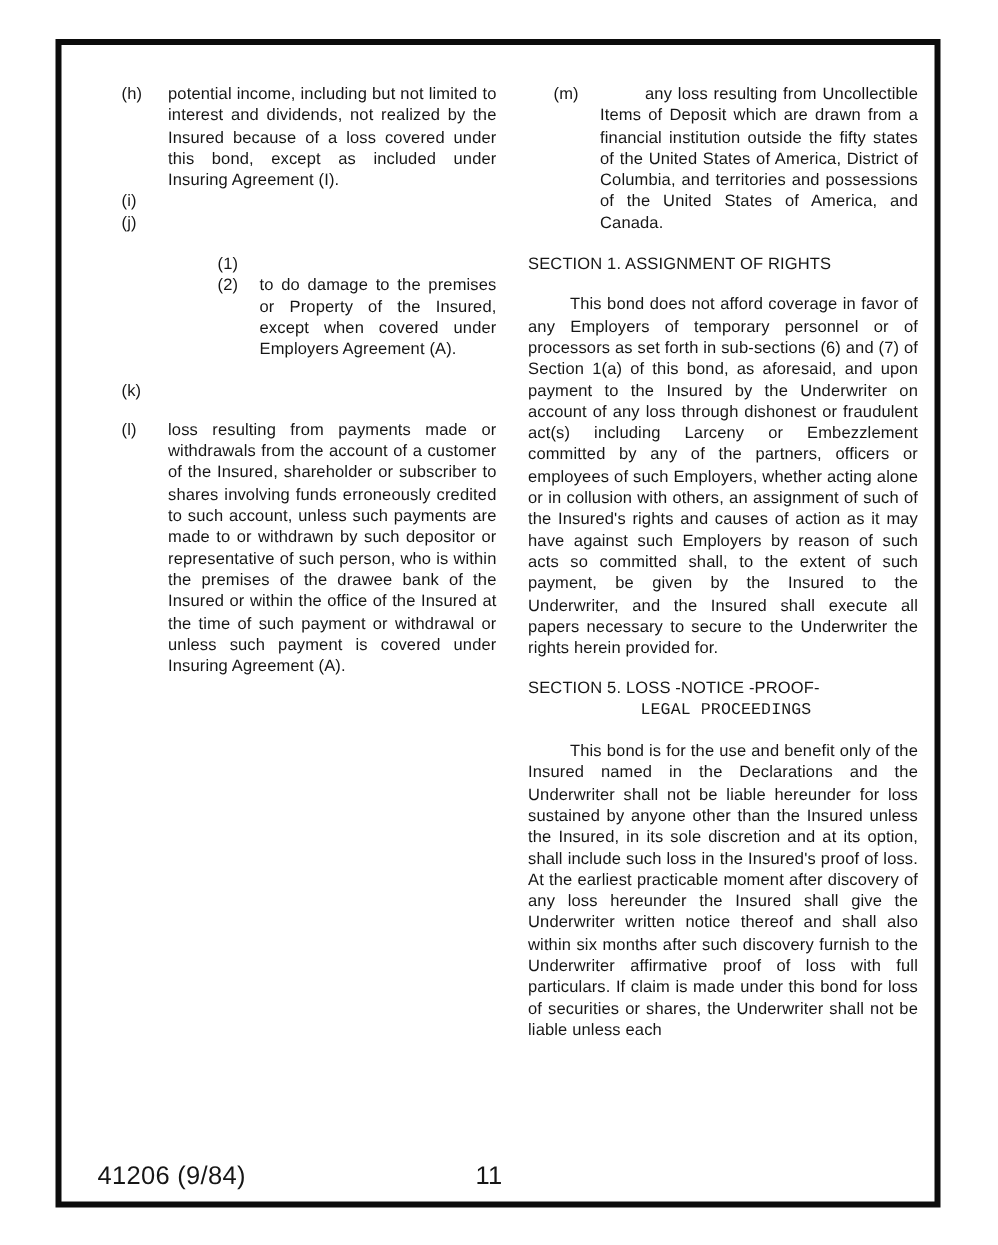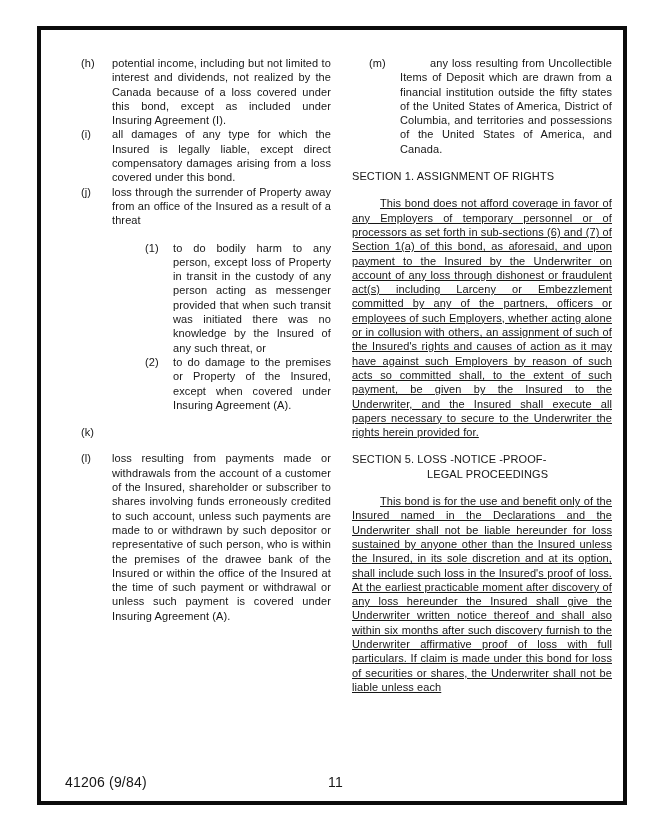--- a/index.html
+++ b/index.html
@@ -35,63 +35,60 @@
 
   .sublist { margin: 13px 0 13px 64px; }
   .sublist .item .lbl { width: 28px; }
 
   .gap { margin-top: 12px; }
 
   .item-m { padding-left: 17px; }
   .item-m .txt { text-indent: 30px; }
 
   .heading { margin-top: 13px; }
-  .heading .h-line2 { margin-left: 75px; }
+  .heading .h-line2 { margin-left: 75px; font-family: Liberation Mono, monospace; }
 
-  .body-para { margin-top: 13px; text-align: justify; text-indent: 28px; text-decoration: underline; }
+  .body-para { margin-top: 13px; text-align: justify; text-indent: 28px; }
 
   .footer-left, .page-number {
     position: absolute;
-    font-size: 14px;
+    font-size: 17px;
     letter-spacing: 0.2px;
   }
   .footer-left { left: 24px; top: 744px; }
-  .page-number { left: 287px; top: 744px; }
+  .page-number { left: 276px; top: 744px; }
 </style>
 </head>
 <body>
 
 <div class="page">
   <div class="frame">
 
     <div class="col col-left">
 
       <div class="item">
         <span class="lbl">(h)</span>
-        <div class="txt">potential income, including but not limited to interest and dividends, not realized by the Canada because of a loss covered under this bond, except as included under Insuring Agreement (I).</div>
+        <div class="txt">potential income, including but not limited to interest and dividends, not realized by the Insured because of a loss covered under this bond, except as included under Insuring Agreement (I).</div>
       </div>
 
       <div class="item">
         <span class="lbl">(i)</span>
-        <div class="txt">all damages of any type for which the Insured is legally liable, except direct compensatory damages arising from a loss covered under this bond.</div>
       </div>
 
       <div class="item">
         <span class="lbl">(j)</span>
-        <div class="txt">loss through the surrender of Property away from an office of the Insured as a result of a threat</div>
       </div>
 
       <div class="sublist">
         <div class="item">
           <span class="lbl">(1)</span>
-          <div class="txt">to do bodily harm to any person, except loss of Property in transit in the custody of any person acting as messenger provided that when such transit was initiated there was no knowledge by the Insured of any such threat, or</div>
         </div>
         <div class="item">
           <span class="lbl">(2)</span>
-          <div class="txt">to do damage to the premises or Property of the Insured, except when covered under Insuring Agreement (A).</div>
+          <div class="txt">to do damage to the premises or Property of the Insured, except when covered under Employers Agreement (A).</div>
         </div>
       </div>
 
       <div class="item">
         <span class="lbl">(k)</span>
       </div>
 
       <div class="item gap">
         <span class="lbl">(l)</span>
         <div class="txt">loss resulting from payments made or withdrawals from the account of a customer of the Insured, shareholder or subscriber to shares involving funds erroneously credited to such account, unless such payments are made to or withdrawn by such depositor or representative of such person, who is within the premises of the drawee bank of the Insured or within the office of the Insured at the time of such payment or withdrawal or unless such payment is covered under Insuring Agreement (A).</div>

